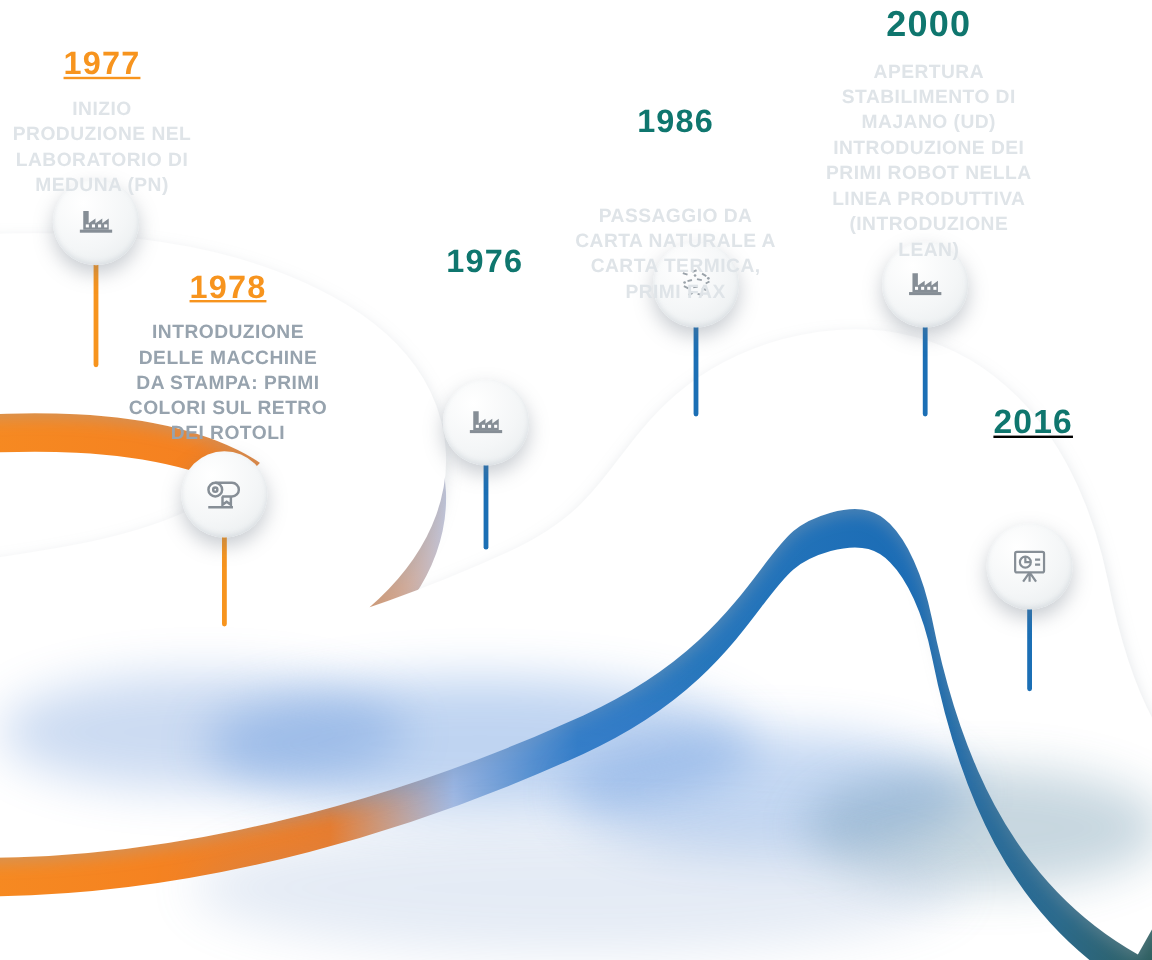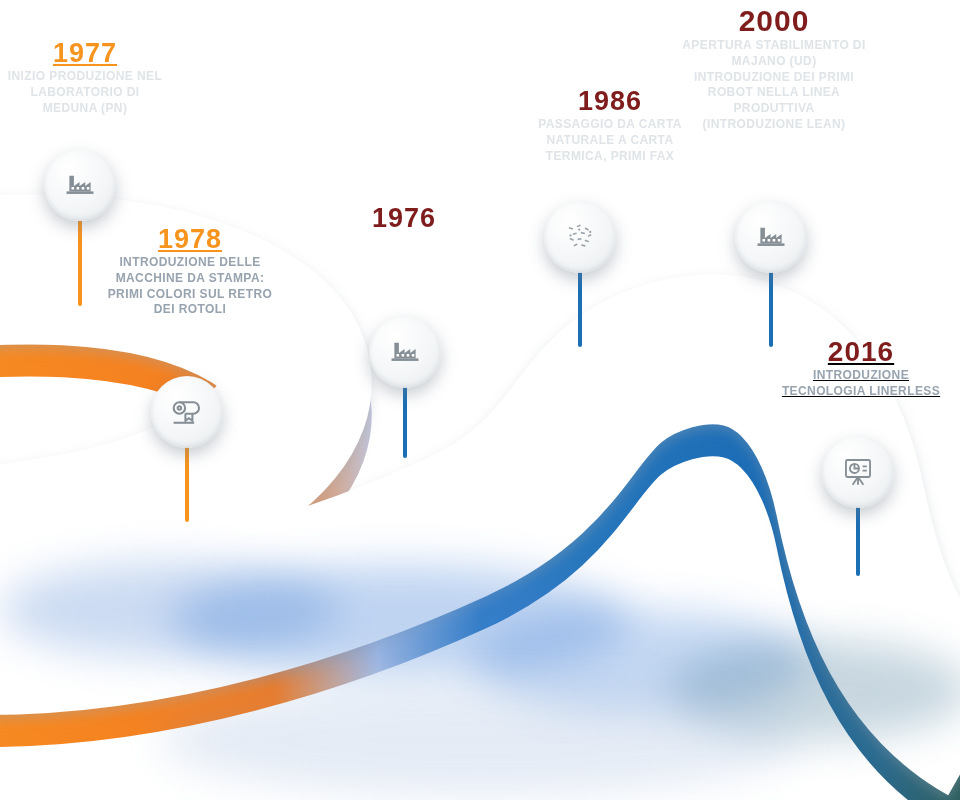--- a/index.html
+++ b/index.html
@@ -8,29 +8,29 @@
     font-family:"Liberation Sans", sans-serif;
   }
   #stage{position:absolute;inset:0;width:960px;height:800px;}
   svg.ribbon{position:absolute;left:0;top:0;z-index:0;}
 
   
   .ms{position:absolute;display:flex;flex-direction:column;align-items:center;
       text-align:center;z-index:3;}
   .year{font-weight:bold;font-size:27px;letter-spacing:1px;line-height:1;}
   .year.orange{color:#f7941e;text-decoration:underline;}
-  .year.blue{color:#7f1d1d;}
-  .desc{margin-top:2px;font-size:12px;font-weight:bold;letter-spacing:.4px;
+  .year.blue{color:#0f766e;}
+  .desc{margin-top:14px;font-size:16px;font-weight:bold;letter-spacing:.4px;
         line-height:1.32;text-transform:uppercase;}
   .desc.faint{color:#dfe4e8;}
   .desc.gray{color:#97a3ae;}
   #ms1977{left:5px;top:40px;width:160px;}
   #ms1982{left:105px;top:226px;width:170px;}
   #ms1984{left:318px;top:205px;width:172px;}
-  #ms1986{left:524px;top:88px;width:172px;}
+  #ms1986{left:477px;top:88px;width:172px;gap:41px;}
   #ms2000{left:682px;top:6px;width:184px;}
   #ms2000 .year{font-size:30px;}
   #ms2016{left:775px;top:338px;width:172px;text-decoration:underline;}
   #ms2016 .year{font-size:28px;}
 
   
   .marker{position:absolute;width:72px;height:72px;border-radius:50%;z-index:2;
     background:radial-gradient(circle at 35% 28%, #ffffff 0%, #f4f6f7 55%, #e6eaec 100%);
     box-shadow:0 7px 16px rgba(110,122,134,.38), inset 0 -2px 4px rgba(180,190,198,.35);
     display:flex;align-items:center;justify-content:center;}
@@ -221,16 +221,15 @@
     <div class="desc faint">PASSAGGIO DA CARTA NATURALE A CARTA TERMICA, PRIMI FAX</div>
   </div>
 
   <div class="ms" id="ms2000">
     <div class="year blue">2000</div>
     <div class="desc faint">APERTURA STABILIMENTO DI MAJANO (UD) INTRODUZIONE DEI PRIMI ROBOT NELLA LINEA PRODUTTIVA (INTRODUZIONE LEAN)</div>
   </div>
 
   <div class="ms" id="ms2016">
     <div class="year blue">2016</div>
-    <div class="desc gray">INTRODUZIONE TECNOLOGIA LINERLESS</div>
   </div>
 
 </div>
 
 </body></html>

